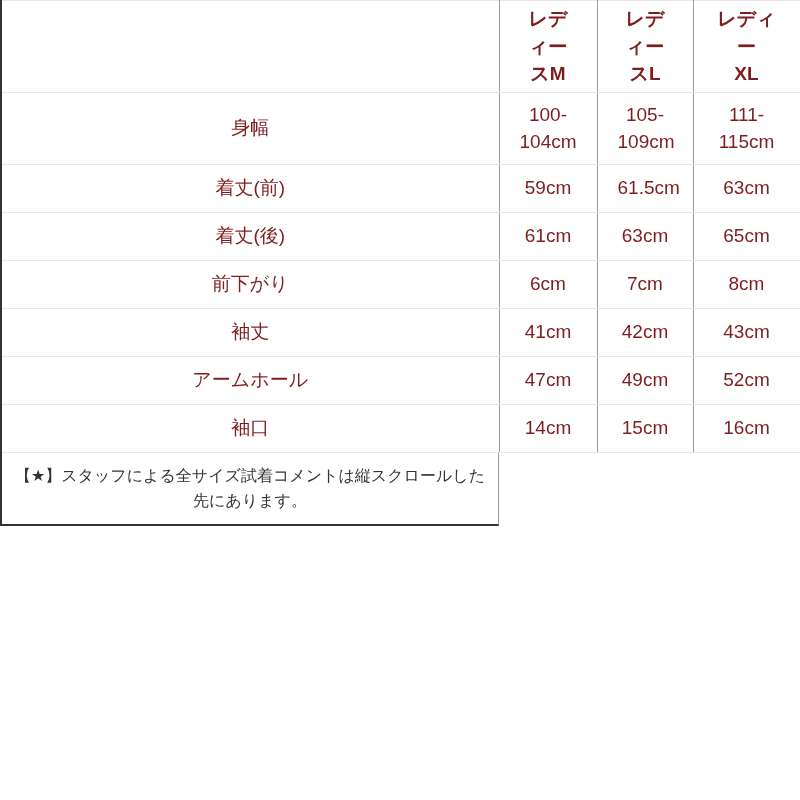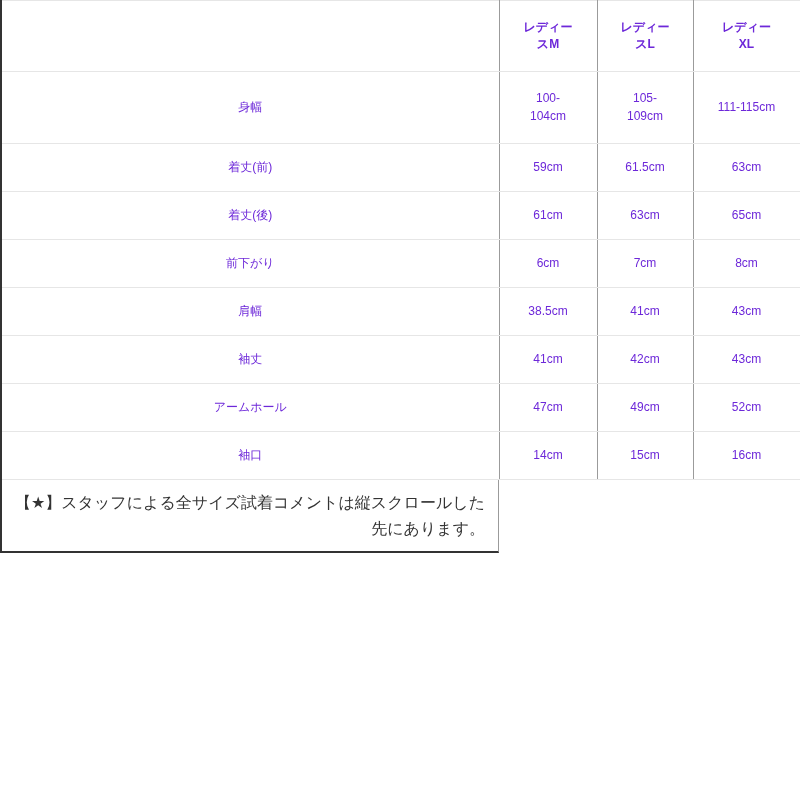--- a/index.html
+++ b/index.html
@@ -24,29 +24,29 @@
   table.size-table col.c-label { width: 497px; }
   table.size-table col.c-m    { width: 98px; }
   table.size-table col.c-l    { width: 96px; }
   table.size-table col.c-xl   { width: 107px; }
 
   table.size-table th,
   table.size-table td {
     box-sizing: border-box;
     text-align: center;
     vertical-align: middle;
-    font-size: 12px;
+    font-size: 19px;
     line-height: 1.45;
     white-space: pre-line;
     padding: 4px 20px;
     border-left: 1px solid #9b9b9b;
     border-right: 1px solid #9b9b9b;
     border-top: 1px solid #e6e6e6;
     border-bottom: 1px solid #e6e6e6;
-    color: #6d28d9;
+    color: #7f1d1d;
     font-weight: normal;
   }
   table.size-table th:first-child,
   table.size-table td:first-child {
     border-left: none; 
   }
   table.size-table thead th.size-col {
     font-weight: bold;
   }
   tr.r-head  { height: 71px; }
@@ -55,21 +55,21 @@
 
   .footnote {
     box-sizing: border-box;
     width: 497px;
     min-height: 73px;
     border-right: 1px solid #9b9b9b;
     border-bottom: 2px solid #333333;
     display: flex;
     align-items: center;
     justify-content: center;
-    text-align: right;
+    text-align: center;
     font-size: 16px;
     line-height: 1.6;
     white-space: pre-line;
     padding: 8px 12px;
     color: #333333;
   }
 </style>
 </head>
 <body>
 
@@ -113,26 +113,20 @@
         <td>63cm</td>
         <td>65cm</td>
       </tr>
       <tr class="r-norm">
         <td>前下がり</td>
         <td>6cm</td>
         <td>7cm</td>
         <td>8cm</td>
       </tr>
       <tr class="r-norm">
-        <td>肩幅</td>
-        <td>38.5cm</td>
-        <td>41cm</td>
-        <td>43cm</td>
-      </tr>
-      <tr class="r-norm">
         <td>袖丈</td>
         <td>41cm</td>
         <td>42cm</td>
         <td>43cm</td>
       </tr>
       <tr class="r-norm">
         <td>アームホール</td>
         <td>47cm</td>
         <td>49cm</td>
         <td>52cm</td>

